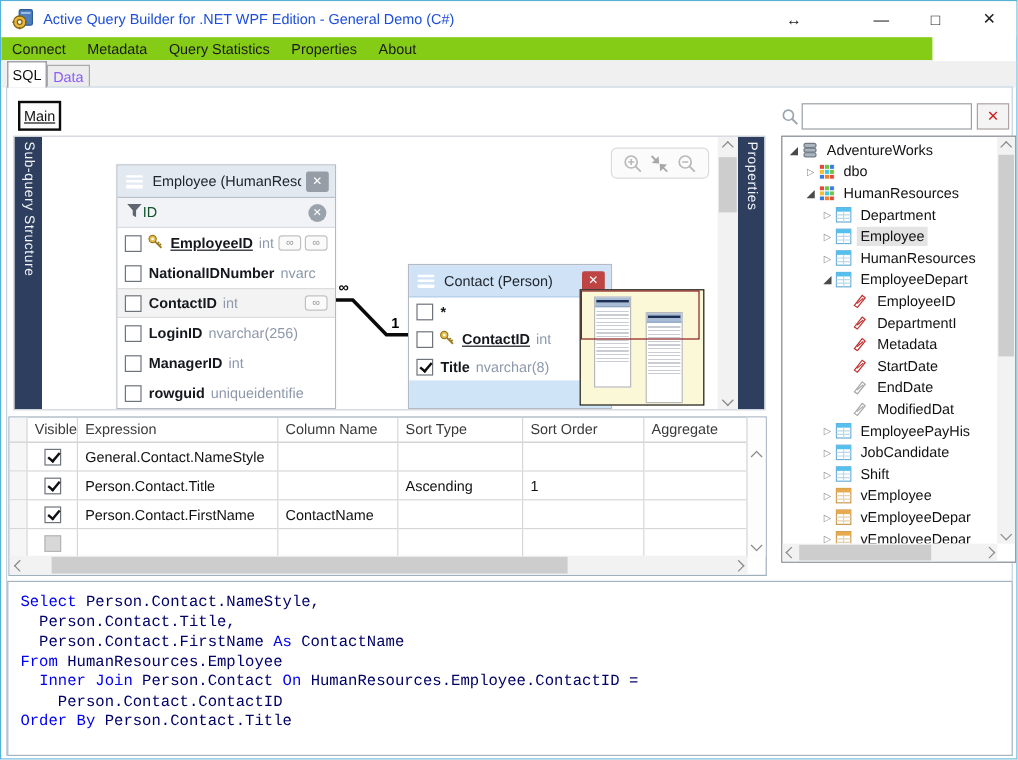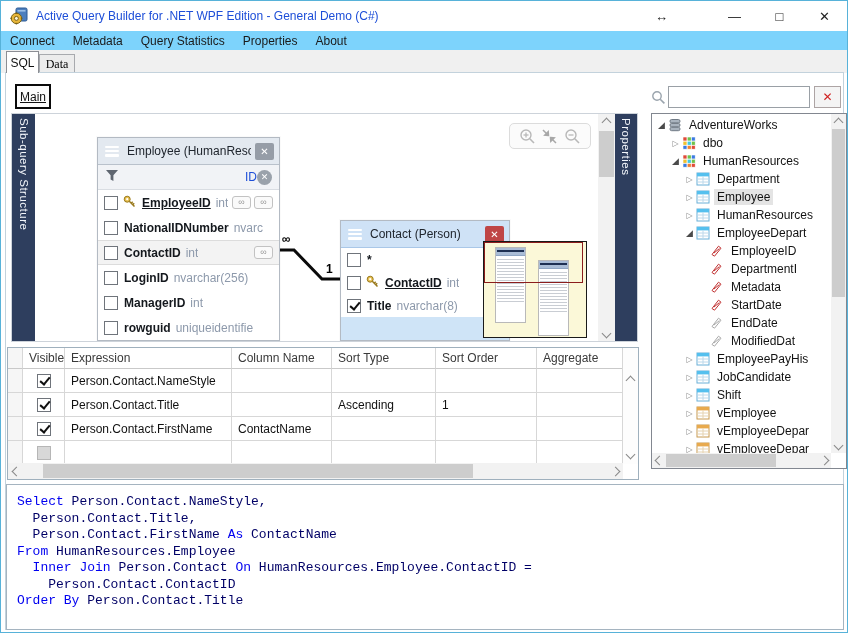--- a/index.html
+++ b/index.html
@@ -10,28 +10,28 @@
 
   
   .titlebar { left:0; top:0; width:846px; height:30px; background:#fff; display:flex; align-items:center; }
   .app-icon { width:18px; height:18px; margin:0 8px 0 9px; position:relative; flex:0 0 auto; }
   .title-text { font-size:12px; color:#1d4ed8; white-space:nowrap; }
   .win-controls { margin-left:auto; display:flex; align-items:center; height:100%; }
   .win-btn { width:45px; height:30px; display:flex; align-items:center; justify-content:center; font-size:13px; color:#222; cursor:default; }
   .win-btn.pen { margin-right:28px; font-weight:bold; }
 
   
-  .menubar { left:0; top:30px; width:846px; height:20px; background:#7dd3fc; display:flex; align-items:center; border-bottom:1px solid #f0f0f0; }
+  .menubar { left:0; top:30px; width:776px; height:20px; background:#84cc16; display:flex; align-items:center; border-bottom:1px solid #f0f0f0; }
   .menu-item { padding:2px 9px; height:20px; display:flex; align-items:center; color:#1a1a1a; }
 
   
   .tabstrip { left:0; top:50px; width:846px; height:22px; background:#f0f0f0; }
   .tab { position:absolute; bottom:0; display:flex; align-items:center; justify-content:center; font-size:12px; }
   .tab.active { left:5px; width:33px; height:22px; background:#fff; border:1px solid #8c8e94; border-bottom:none; z-index:2; }
-  .tab.inactive { left:38px; width:36px; height:19px; background:#ececec; border:1px solid #a8aaae; border-bottom:none; color:#000000;font-family:Liberation Serif, serif; }
+  .tab.inactive { left:38px; width:36px; height:19px; background:#ececec; border:1px solid #a8aaae; border-bottom:none; color:#8b5cf6; }
   .content-frame { left:4px; top:71px; width:839px; height:558px; border:1px solid #c3d2dc; background:#fff; }
 
   
   .main-btn { left:14px; top:83px; width:36px; height:25px; background:#fcfcfc; border:2px solid #0a0a0a; display:flex; align-items:center; justify-content:center; font-size:12px;text-decoration:underline; }
 
   
   .canvas { left:10px; top:112px; width:627px; height:229px; background:#fff; border:1px solid #cdd3da; overflow:hidden; }
   .vstrip { position:absolute; top:0; bottom:0; width:23px; background:#2e3e5e; color:#f2f5fa; writing-mode:vertical-rl; font-size:11.5px; padding-top:4px; display:flex; justify-content:flex-start; align-items:center; letter-spacing:.5px; }
   .vstrip.left { left:0; }
   .vstrip.right { right:0; width:22px; }
@@ -54,21 +54,21 @@
   .ent-header.gray { background:#e3e9f0; }
   .ent-header.blue { background:#cfe2f6; border-bottom:1px solid #a9c7e8; }
   .burger { width:14px; height:11px; display:flex; flex-direction:column; justify-content:space-between; margin-right:8px; }
   .burger i { display:block; height:2.5px; background:#fff; border-radius:1px; }
   .ent-title { font-size:12px; color:#20262e; white-space:nowrap; overflow:hidden; flex:1; }
   .ent-close { width:19px; height:17px; border-radius:2px; display:flex; align-items:center; justify-content:center; color:#fff; font-size:10px; margin-left:4px; }
   .ent-close.gray { background:#969da7; }
   .ent-close.red { background:#bf4545; }
   .ent-close::before { content:"✕"; }
   .filter-row { height:25px; background:#f1f3f6; border-bottom:1px solid #d9dde2; display:flex; align-items:center; padding:0 7px; }
-  .filter-row .flabel { flex:1; margin-left:8px; font-size:12px; color:#1d4ed8;text-align:right; }
+  .filter-row .flabel { flex:1; margin-left:0; font-size:12px; color:#14532d; }
   .circ-x { width:15px; height:15px; border-radius:50%; background:#9aa2ab; color:#fff; font-size:9px; display:flex; align-items:center; justify-content:center; }
   .circ-x::before { content:"✕"; }
   .fld-row { height:25px; display:flex; align-items:center; padding:0 6px; background:#fff; }
   .fld-row.hl-gray { background:#f3f3f3; border-top:1px solid #dcdcdc; border-bottom:1px solid #dcdcdc; }
   .fld-row.hl-blue { background:#cfe4f7; }
   .cb { width:14px; height:14px; border:1px solid #6f747b; background:#fff; position:relative; flex:0 0 auto; }
   .cb.on::after { content:""; position:absolute; left:4px; top:0.5px; width:4px; height:8px; border-right:2px solid #101010; border-bottom:2px solid #101010; transform:rotate(40deg); }
   .cb.dis { background:#d8d8d8; border-color:#b6b6b6; }
   .fld-key { width:13px; margin-left:5px; flex:0 0 auto; }
   .fld-name { margin-left:6px; font-weight:600; color:#14181d; white-space:nowrap; }
@@ -352,21 +352,21 @@
           <div class="g-cell">Column Name</div>
           <div class="g-cell">Sort Type</div>
           <div class="g-cell">Sort Order</div>
           <div class="g-cell">Aggregate</div>
         </div>
         <div class="g-row">
     <div class="g-cell g-rowhdr"></div>
     <div class="g-cell g-check">
             <span class="cb on"></span>
           </div>
-    <div class="g-cell">Person.Contact.NameStyle</div>
+    <div class="g-cell">General.Contact.NameStyle</div>
     <div class="g-cell"></div>
     <div class="g-cell"></div>
     <div class="g-cell"></div>
     <div class="g-cell"></div>
   </div>
         <div class="g-row">
     <div class="g-cell g-rowhdr"></div>
     <div class="g-cell g-check">
             <span class="cb on"></span>
           </div>

